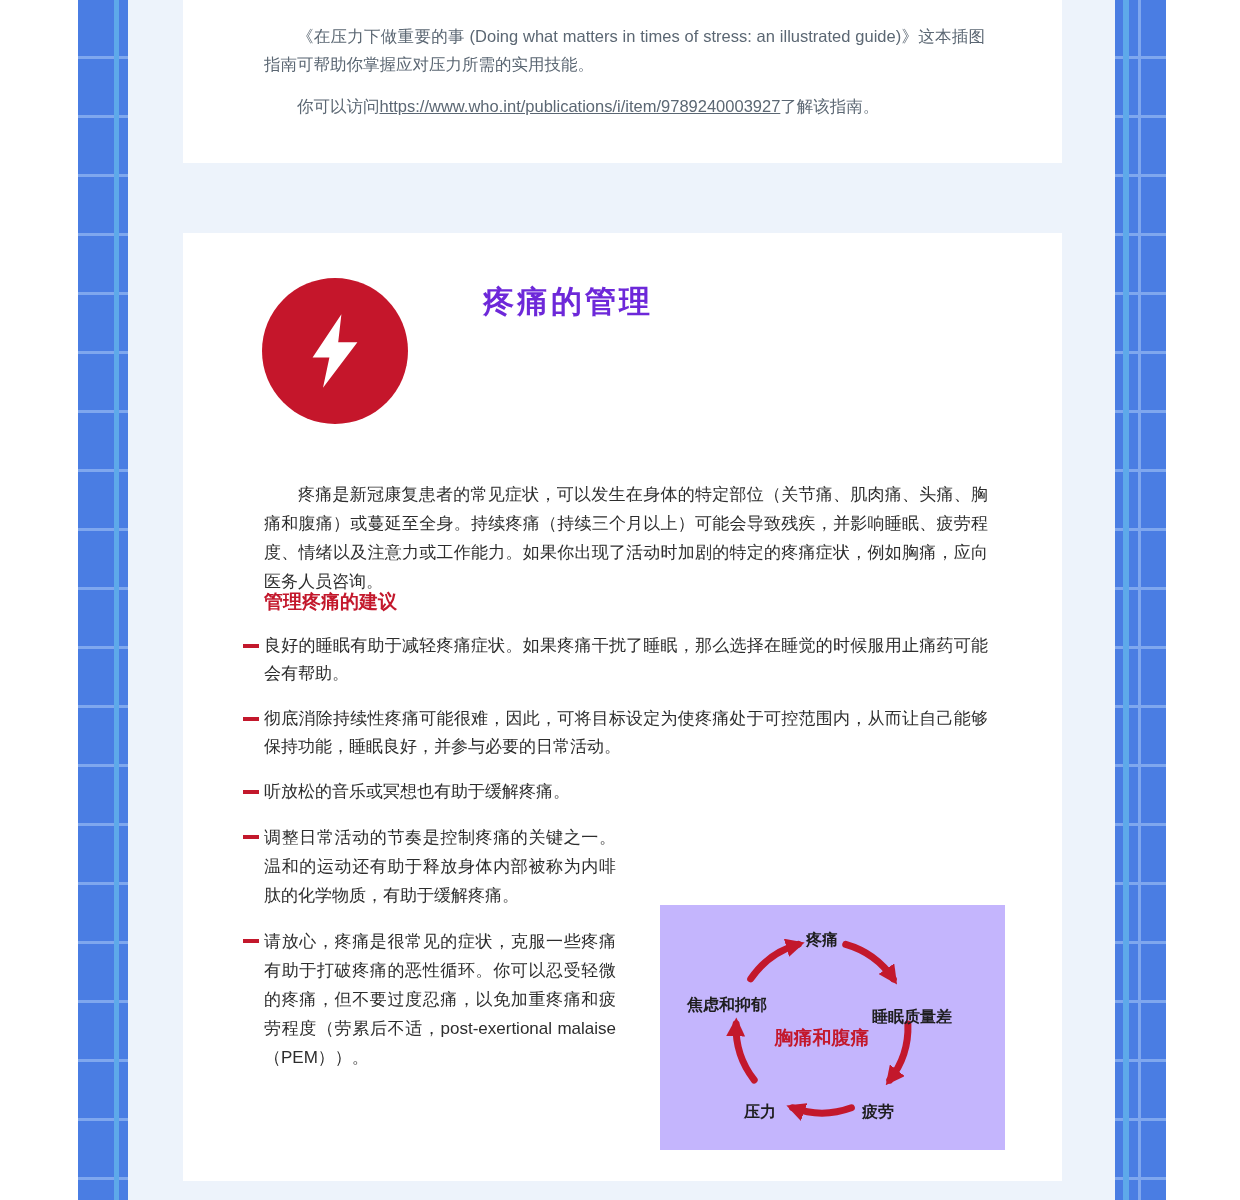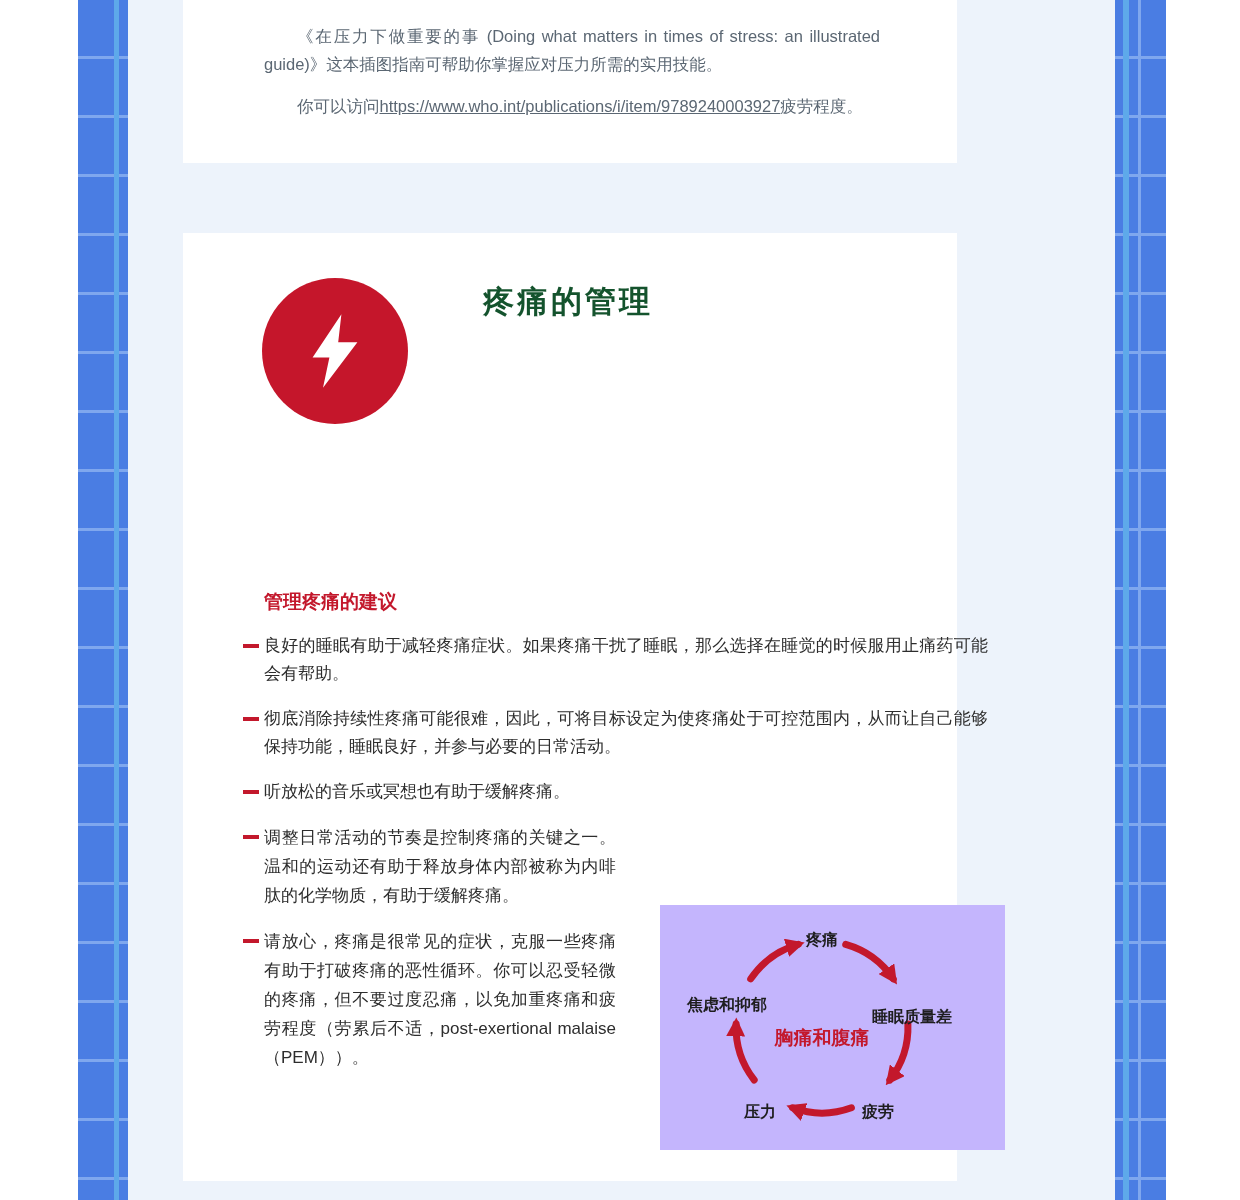--- a/index.html
+++ b/index.html
@@ -23,41 +23,41 @@
       linear-gradient(to right, rgba(0,0,0,0) 0 36px, #5ea9ea 36px 41px, rgba(0,0,0,0) 41px 100%),
       repeating-linear-gradient(to bottom, rgba(0,0,0,0) 0 56px, #7fa7ee 56px 59px);
   }
   .grid-bar.right {
     left:1115px; width:51px;
     background-image:
       linear-gradient(to right, rgba(0,0,0,0) 0 8px, #5ea9ea 8px 14px, rgba(0,0,0,0) 14px 23px, #7fa7ee 23px 26px, rgba(0,0,0,0) 26px 100%),
       repeating-linear-gradient(to bottom, rgba(0,0,0,0) 0 56px, #7fa7ee 56px 59px);
   }
   
-  .card { position:absolute; left:183px; width:774px; background:#ffffff; }
+  .card { position:absolute; left:183px; width:879px; background:#ffffff; }
   .card.intro { top:0; height:163px; padding:0; box-sizing:border-box; }
   .card.main  { top:233px; height:948px; }
 
   .intro-inner { padding:22px 77px 0 81px; }
   .intro-inner p {
     margin:0; font-size:16.5px; line-height:28px; color:#5b6773;
     text-indent:2em; text-align:justify;
   }
   .intro-inner p + p { margin-top:14px; }
   .intro-inner a { color:inherit; text-decoration:underline; cursor:pointer; }
 
   
   .badge {
     position:absolute; left:79px; top:45px; width:146px; height:146px;
     border-radius:50%; background:#c5162b;
     display:flex; align-items:center; justify-content:center;
   }
   .pain-title {
     position:absolute; left:300px; top:48px;
-    font-size:31px; font-weight:bold; color:#14532d; letter-spacing:3px;text-align:center;
+    font-size:31px; font-weight:bold; color:#6d28d9; letter-spacing:3px;text-align:center;
   }
   .pain-intro {
     position:absolute; left:81px; top:247px; width:724px;
     font-size:17px; line-height:29px; color:#2d2d2d;
     text-indent:2em; text-align:justify; margin:0;
   }
   .subheading {
     position:absolute; left:81px; top:356px;
     font-size:19px; font-weight:bold; color:#c3182c;text-align:right;
   }
@@ -93,34 +93,35 @@
 </head>
 <body>
 
 <div class="panel-bg"></div>
 <div class="grid-bar left"></div>
 <div class="grid-bar right"></div>
 
 <div class="card intro">
   <div class="intro-inner">
     <p>《在压力下做重要的事 (Doing what matters in times of stress: an illustrated guide)》这本插图指南可帮助你掌握应对压力所需的实用技能。</p>
-    <p><span>你可以访问</span><a>https://www.who.int/publications/i/item/9789240003927</a><span>疲劳程度。</span></p>
+    <p><span>你可以访问</span><a>https://www.who.int/publications/i/item/9789240003927</a><span>了解该指南。</span></p>
   </div>
 </div>
 
 <div class="card main">
 
   <div class="badge">
     <svg width="80" height="96" viewBox="0 0 100 100" aria-hidden="true">
       <polygon points="58,4 22,58 43,58 35,96 78,39 54,39" fill="#ffffff"></polygon>
     </svg>
   </div>
 
   <div class="pain-title">疼痛的管理</div>
 
+  <p class="pain-intro">疼痛是新冠康复患者的常见症状，可以发生在身体的特定部位（关节痛、肌肉痛、头痛、胸痛和腹痛）或蔓延至全身。持续疼痛（持续三个月以上）可能会导致残疾，并影响睡眠、疲劳程度、情绪以及注意力或工作能力。如果你出现了活动时加剧的特定的疼痛症状，例如胸痛，应向医务人员咨询。</p>
 
   <div class="subheading">管理疼痛的建议</div>
 
   <ul class="tips">
     <li><span class="dash"></span><span>良好的睡眠有助于减轻疼痛症状。如果疼痛干扰了睡眠，那么选择在睡觉的时候服用止痛药可能会有帮助。</span></li>
     <li><span class="dash"></span><span>彻底消除持续性疼痛可能很难，因此，可将目标设定为使疼痛处于可控范围内，从而让自己能够保持功能，睡眠良好，并参与必要的日常活动。</span></li>
     <li><span class="dash"></span><span>听放松的音乐或冥想也有助于缓解疼痛。</span></li>
     <li class="narrow"><span class="dash"></span><span>调整日常活动的节奏是控制疼痛的关键之一。温和的运动还有助于释放身体内部被称为内啡肽的化学物质，有助于缓解疼痛。</span></li>
     <li class="narrow"><span class="dash"></span><span>请放心，疼痛是很常见的症状，克服一些疼痛有助于打破疼痛的恶性循环。你可以忍受轻微的疼痛，但不要过度忍痛，以免加重疼痛和疲劳程度（劳累后不适，post-exertional malaise（PEM））。</span></li>
   </ul>

